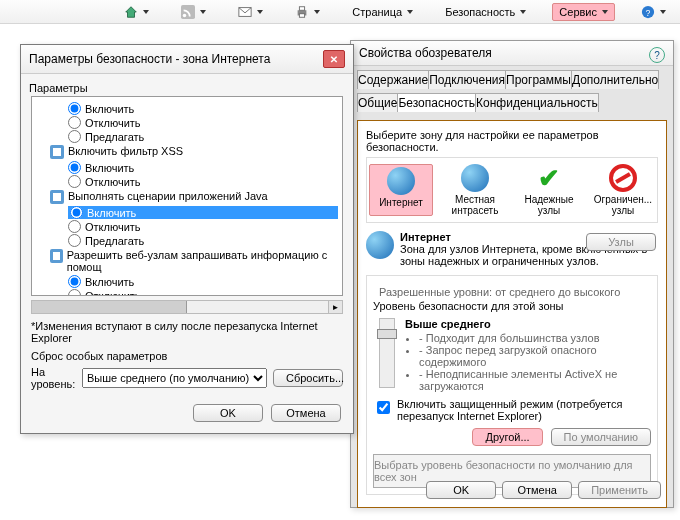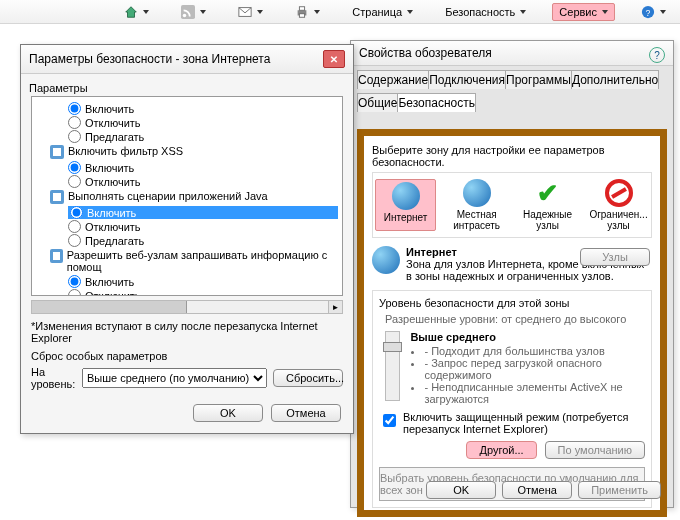--- a/index.html
+++ b/index.html
@@ -100,21 +100,21 @@
     height:468px;
     border:1px solid #9a9a9a;
     background:#e5e5e5;
     box-shadow: 2px 2px 6px rgba(0,0,0,0.15);
   }
   .tabs-row { display:flex;gap:0;padding: 4px 6px 0 6px;flex-wrap:wrap; }
   .tab {
     border:1px solid #aaa;border-bottom:none;padding:2px 0;font-size:12px;background:#f0f0f0;margin-right:-1px;
   }
   .tab.active { background:#fff;position:relative;z-index:2;}
-  .tab-body { margin:17px 6px 6px 6px;border:7px solid #a16207;background:#fff;padding:8px;height:388px;position:relative; }
+  .tab-body { margin:8px 6px 6px 6px;border:1px solid #a16207;background:#fff;padding:8px;height:388px;position:relative; }
   .zone-row { display:flex;gap:10px;justify-content:space-around;margin:4px 0 8px 0;border:1px solid #ddd;padding:6px 2px; }
   .zone { text-align:center;font-size:10px;width:64px; }
   .zone.sel { background:#ffc0cb;border:1px solid #d88;border-radius:2px;padding:2px; }
   .zone-icon { width:28px;height:28px;margin:0 auto 2px; }
   .zi-globe{border-radius:50%;background:radial-gradient(circle at 30% 30%,#8fd3f4,#1e6fb8);}
   .zi-check{color:#2a2;font-size:26px;line-height:28px;font-weight:bold;}
   .zi-no{border-radius:50%;border:4px solid #d22;position:relative;}
   .zi-no::after{content:"";position:absolute;left:2px;right:2px;top:50%;height:4px;background:#d22;transform:translateY(-50%) rotate(-30deg);}
   .zone-desc { display:flex;gap:6px;align-items:flex-start;margin-bottom:8px; }
   .zone-desc .glob { width:28px;height:28px;border-radius:50%;background:radial-gradient(circle at 30% 30%,#8fd3f4,#1e6fb8);flex-shrink:0; }
@@ -280,20 +280,21 @@
   </div>
   <div class="tabs-row">
     <div class="tab">Содержание</div>
     <div class="tab">Подключения</div>
     <div class="tab">Программы</div>
     <div class="tab">Дополнительно</div>
   </div>
   <div class="tabs-row">
     <div class="tab">Общие</div>
     <div class="tab active">Безопасность</div>
+    <div class="tab">Конфиденциальность</div>
   </div>
   <div class="tab-body">
     <div>Выберите зону для настройки ее параметров безопасности.</div>
     <div class="zone-row">
       <div class="zone sel">
         <div class="zone-icon zi-globe"></div>
         <div>Интернет</div>
       </div>
       <div class="zone">
         <div class="zone-icon zi-globe" style="background:radial-gradient(circle at 30% 30%,#8fd3f4,#1e6fb8);"></div>
@@ -310,22 +311,22 @@
     </div>
     <button class="btn disabled nodes-btn">Узлы</button>
     <div class="zone-desc">
       <div class="glob"></div>
       <div>
         <b>Интернет</b><br>
         <span>Зона для узлов Интернета, кроме включенных в зоны надежных и ограниченных узлов.</span>
       </div>
     </div>
     <div class="grpbox">
+      <div style="color:#666;margin:4px 0 2px 6px;">Разрешенные уровни: от среднего до высокого</div>
       <div>Уровень безопасности для этой зоны</div>
-      <div style="color:#666;margin:4px 0 2px 6px;">Разрешенные уровни: от среднего до высокого</div>
       <div class="slider-area">
         <div class="slider">
             <div class="knob"></div>
           </div>
         <div class="slider-text">
           <b>Выше среднего</b>
           <ul>
             <li>- <span>Подходит для большинства узлов</span></li>
             <li>- <span>Запрос перед загрузкой опасного содержимого</span></li>
             <li>- <span>Неподписанные элементы ActiveX не загружаются</span></li>

